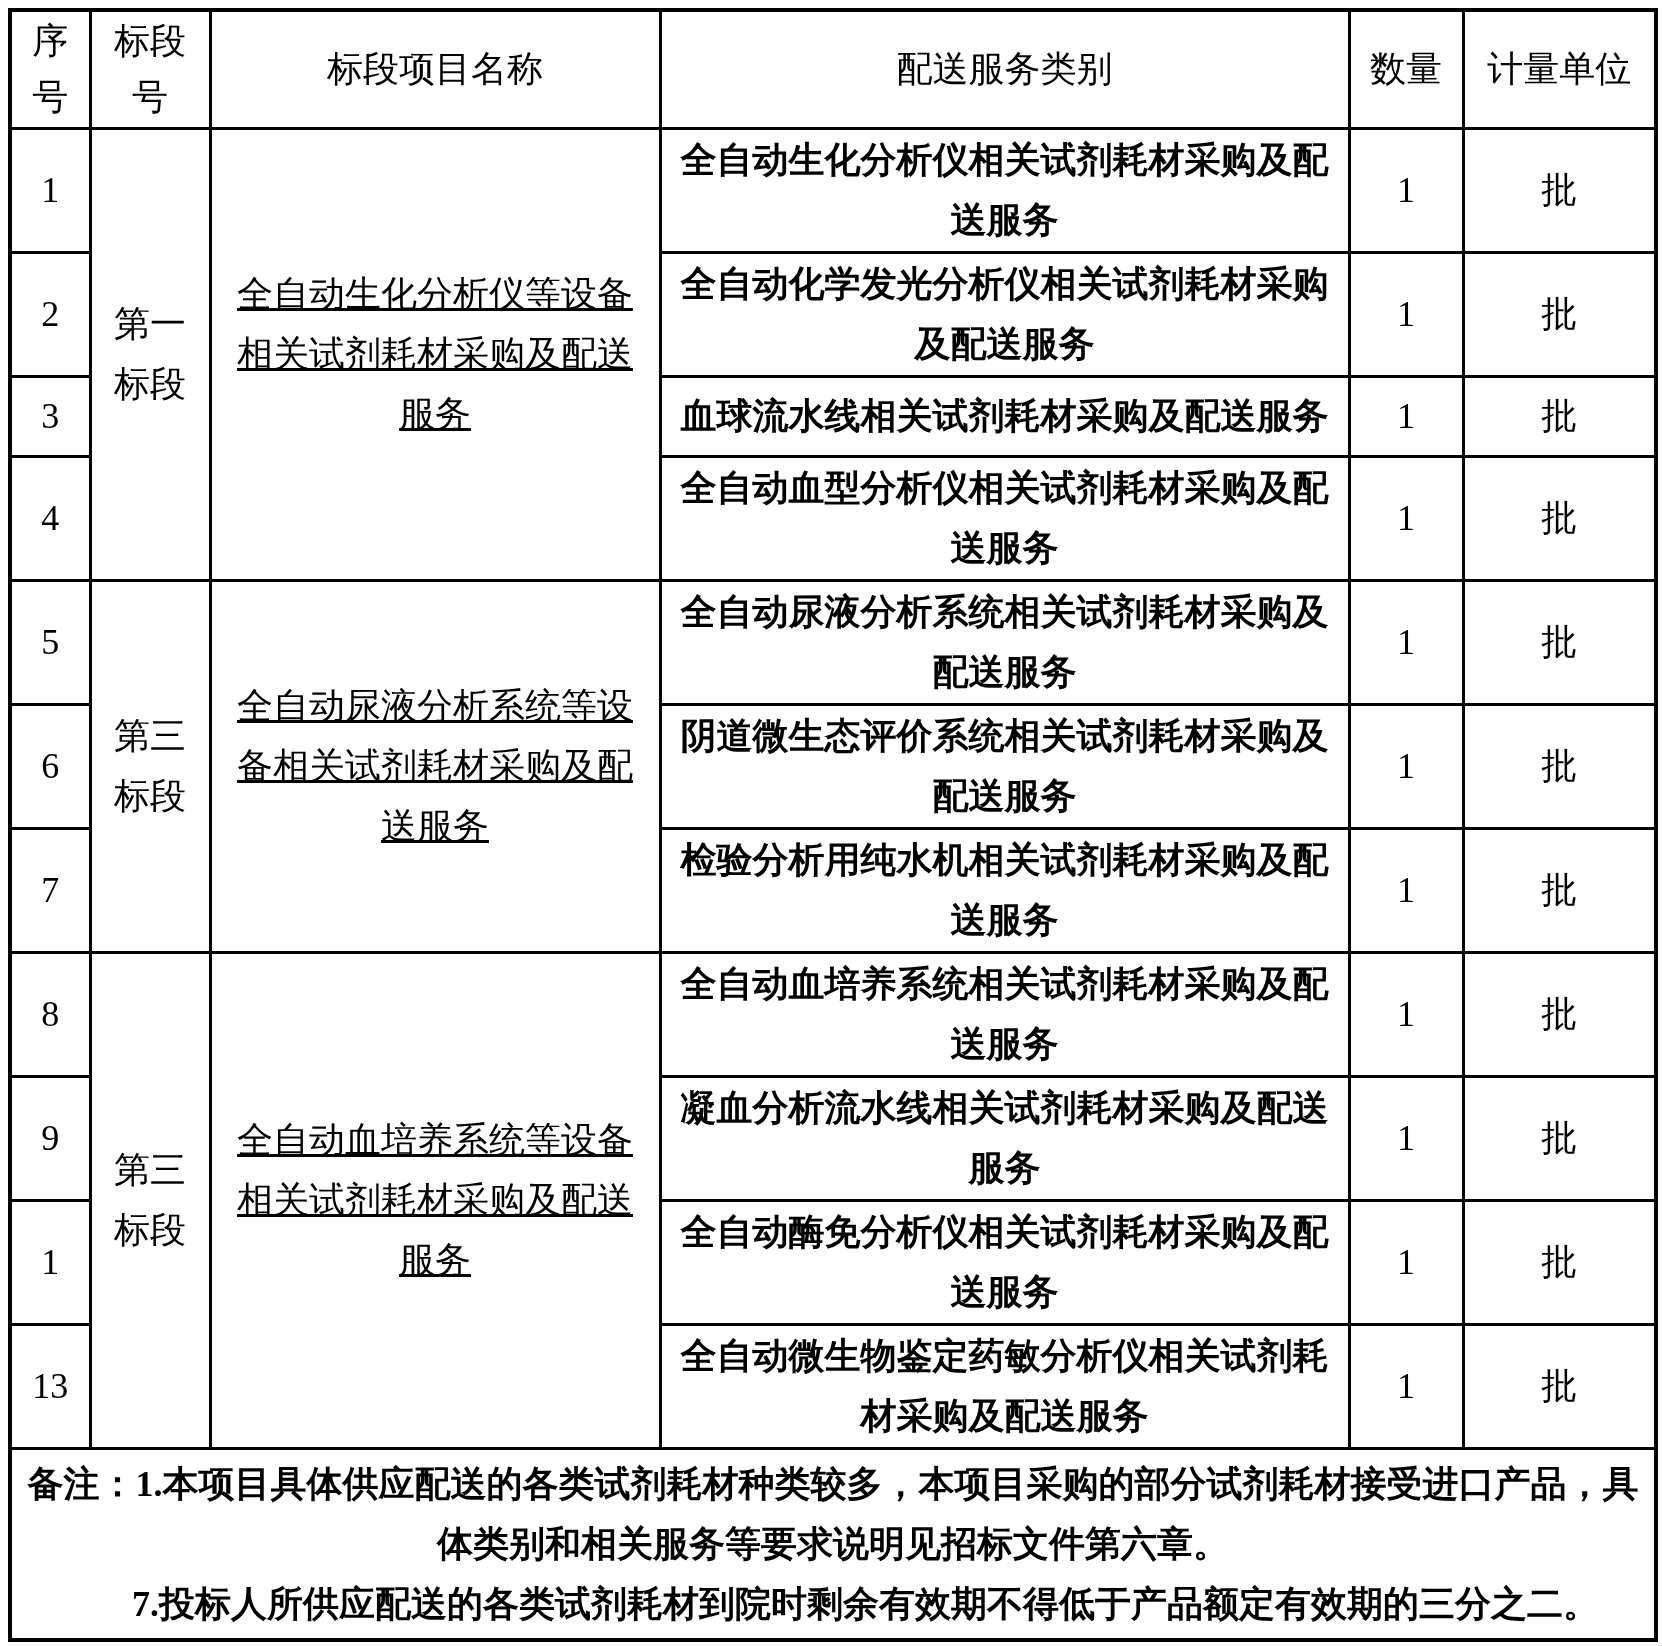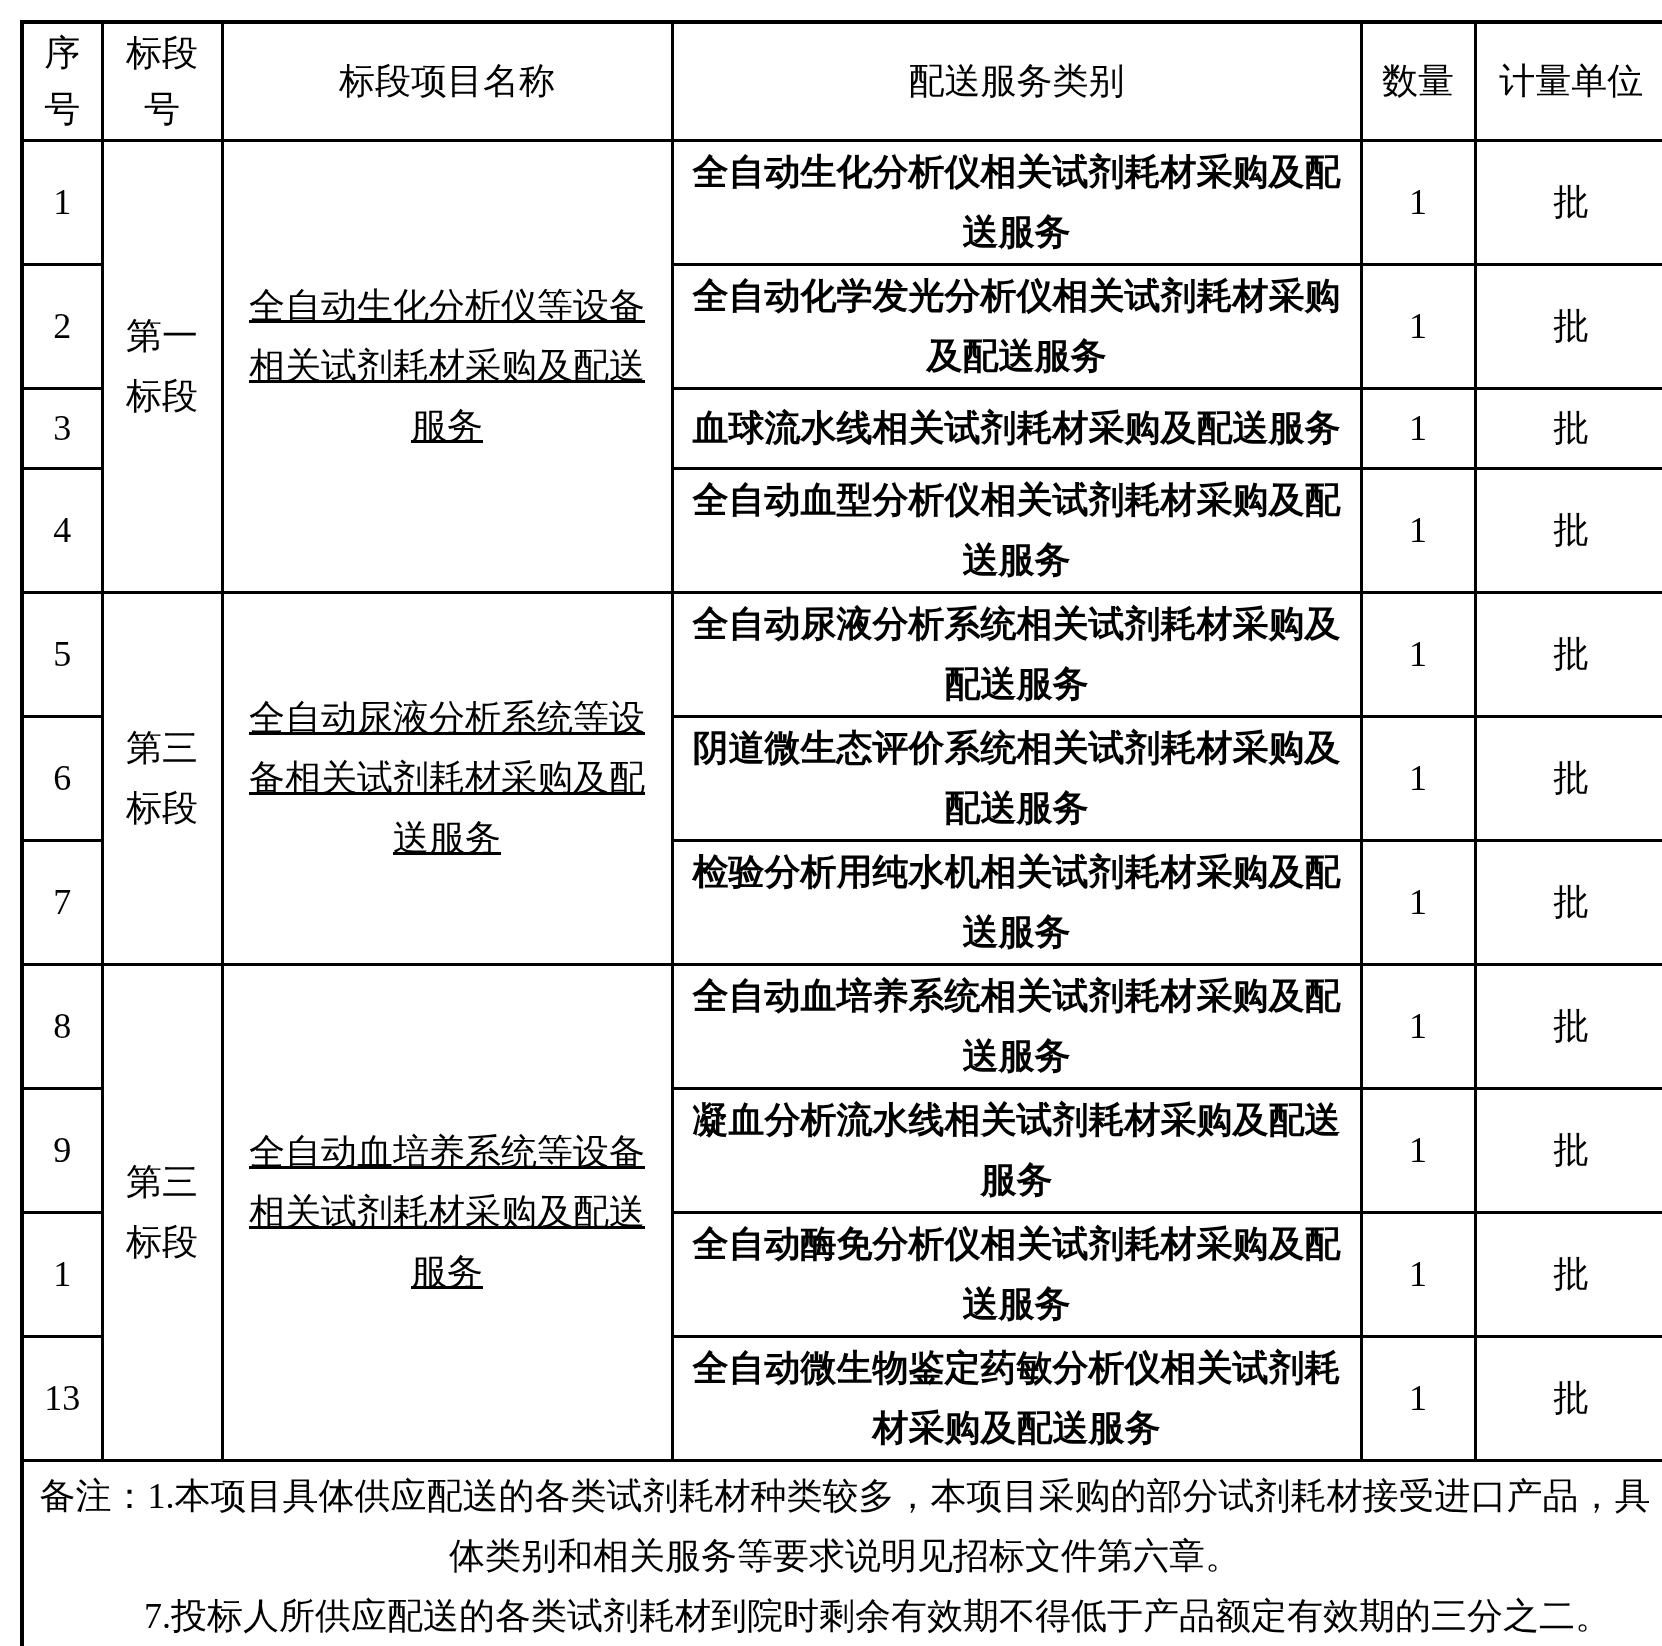--- a/index.html
+++ b/index.html
@@ -7,21 +7,21 @@
     padding: 0;
     background: #ffffff;
     color: #000000;
     font-family: "Liberation Serif", "DejaVu Serif", serif;
   }
   .page {
     width: 1506px;
     height: 1646px;
     background: #ffffff;
     box-sizing: border-box;
-    padding: 20px;
+    padding: 8px;
   }
   table.bid-table {
     border-collapse: collapse;
     table-layout: fixed;
     width: 1646px;
     border: 4px solid #000;
   }
   table.bid-table td {
     border: 3px solid #000;
     font-size: 36px;
@@ -46,21 +46,21 @@
     text-decoration: underline;
   }
   tr.remark-row { height: 192px; }
   td.cell-remark {
     text-align: left;
     vertical-align: top;
     padding: 6px 12px;
     font-size: 35px;
     line-height: 60px;
   }
-  td.cell-remark p { margin: 0; }
+  td.cell-remark p { margin: 0; font-weight: bold; }
   td.cell-remark p.indented { text-indent: 1.8em; }
 </style>
 </head>
 <body>
 
 <div class="page">
   <table class="bid-table">
     <colgroup>
       <col style="width:80px">
       <col style="width:120px">

